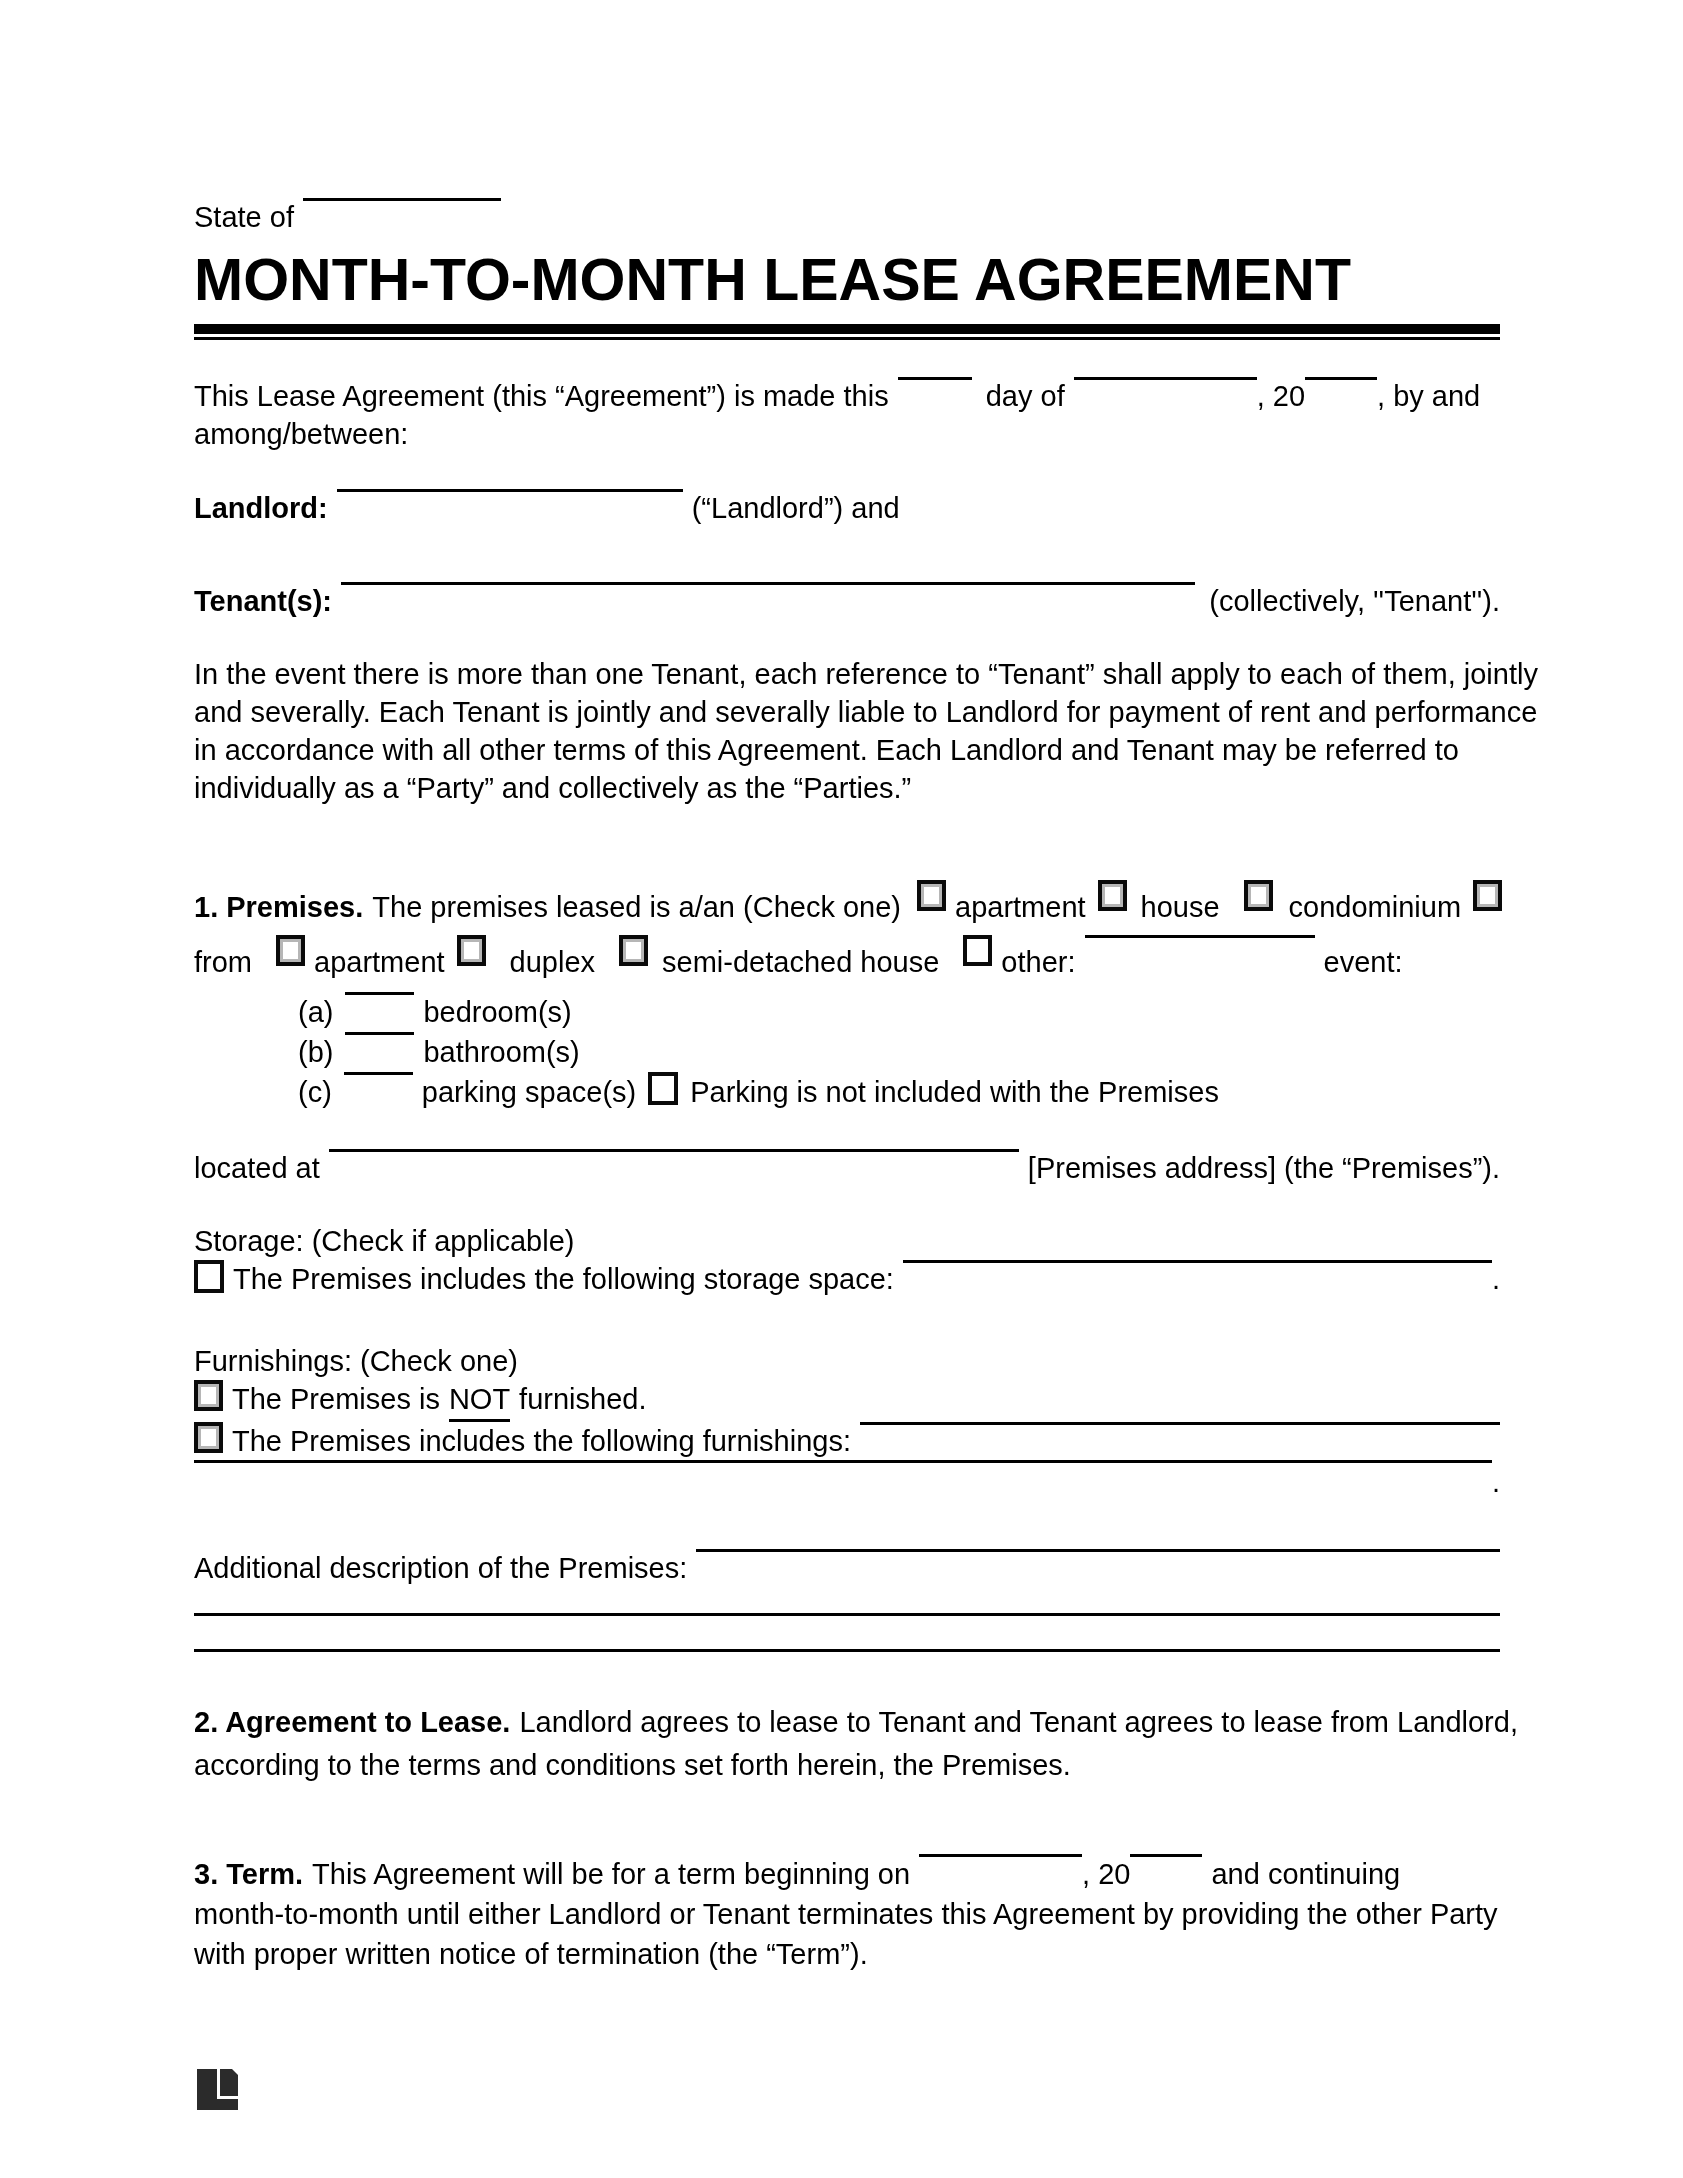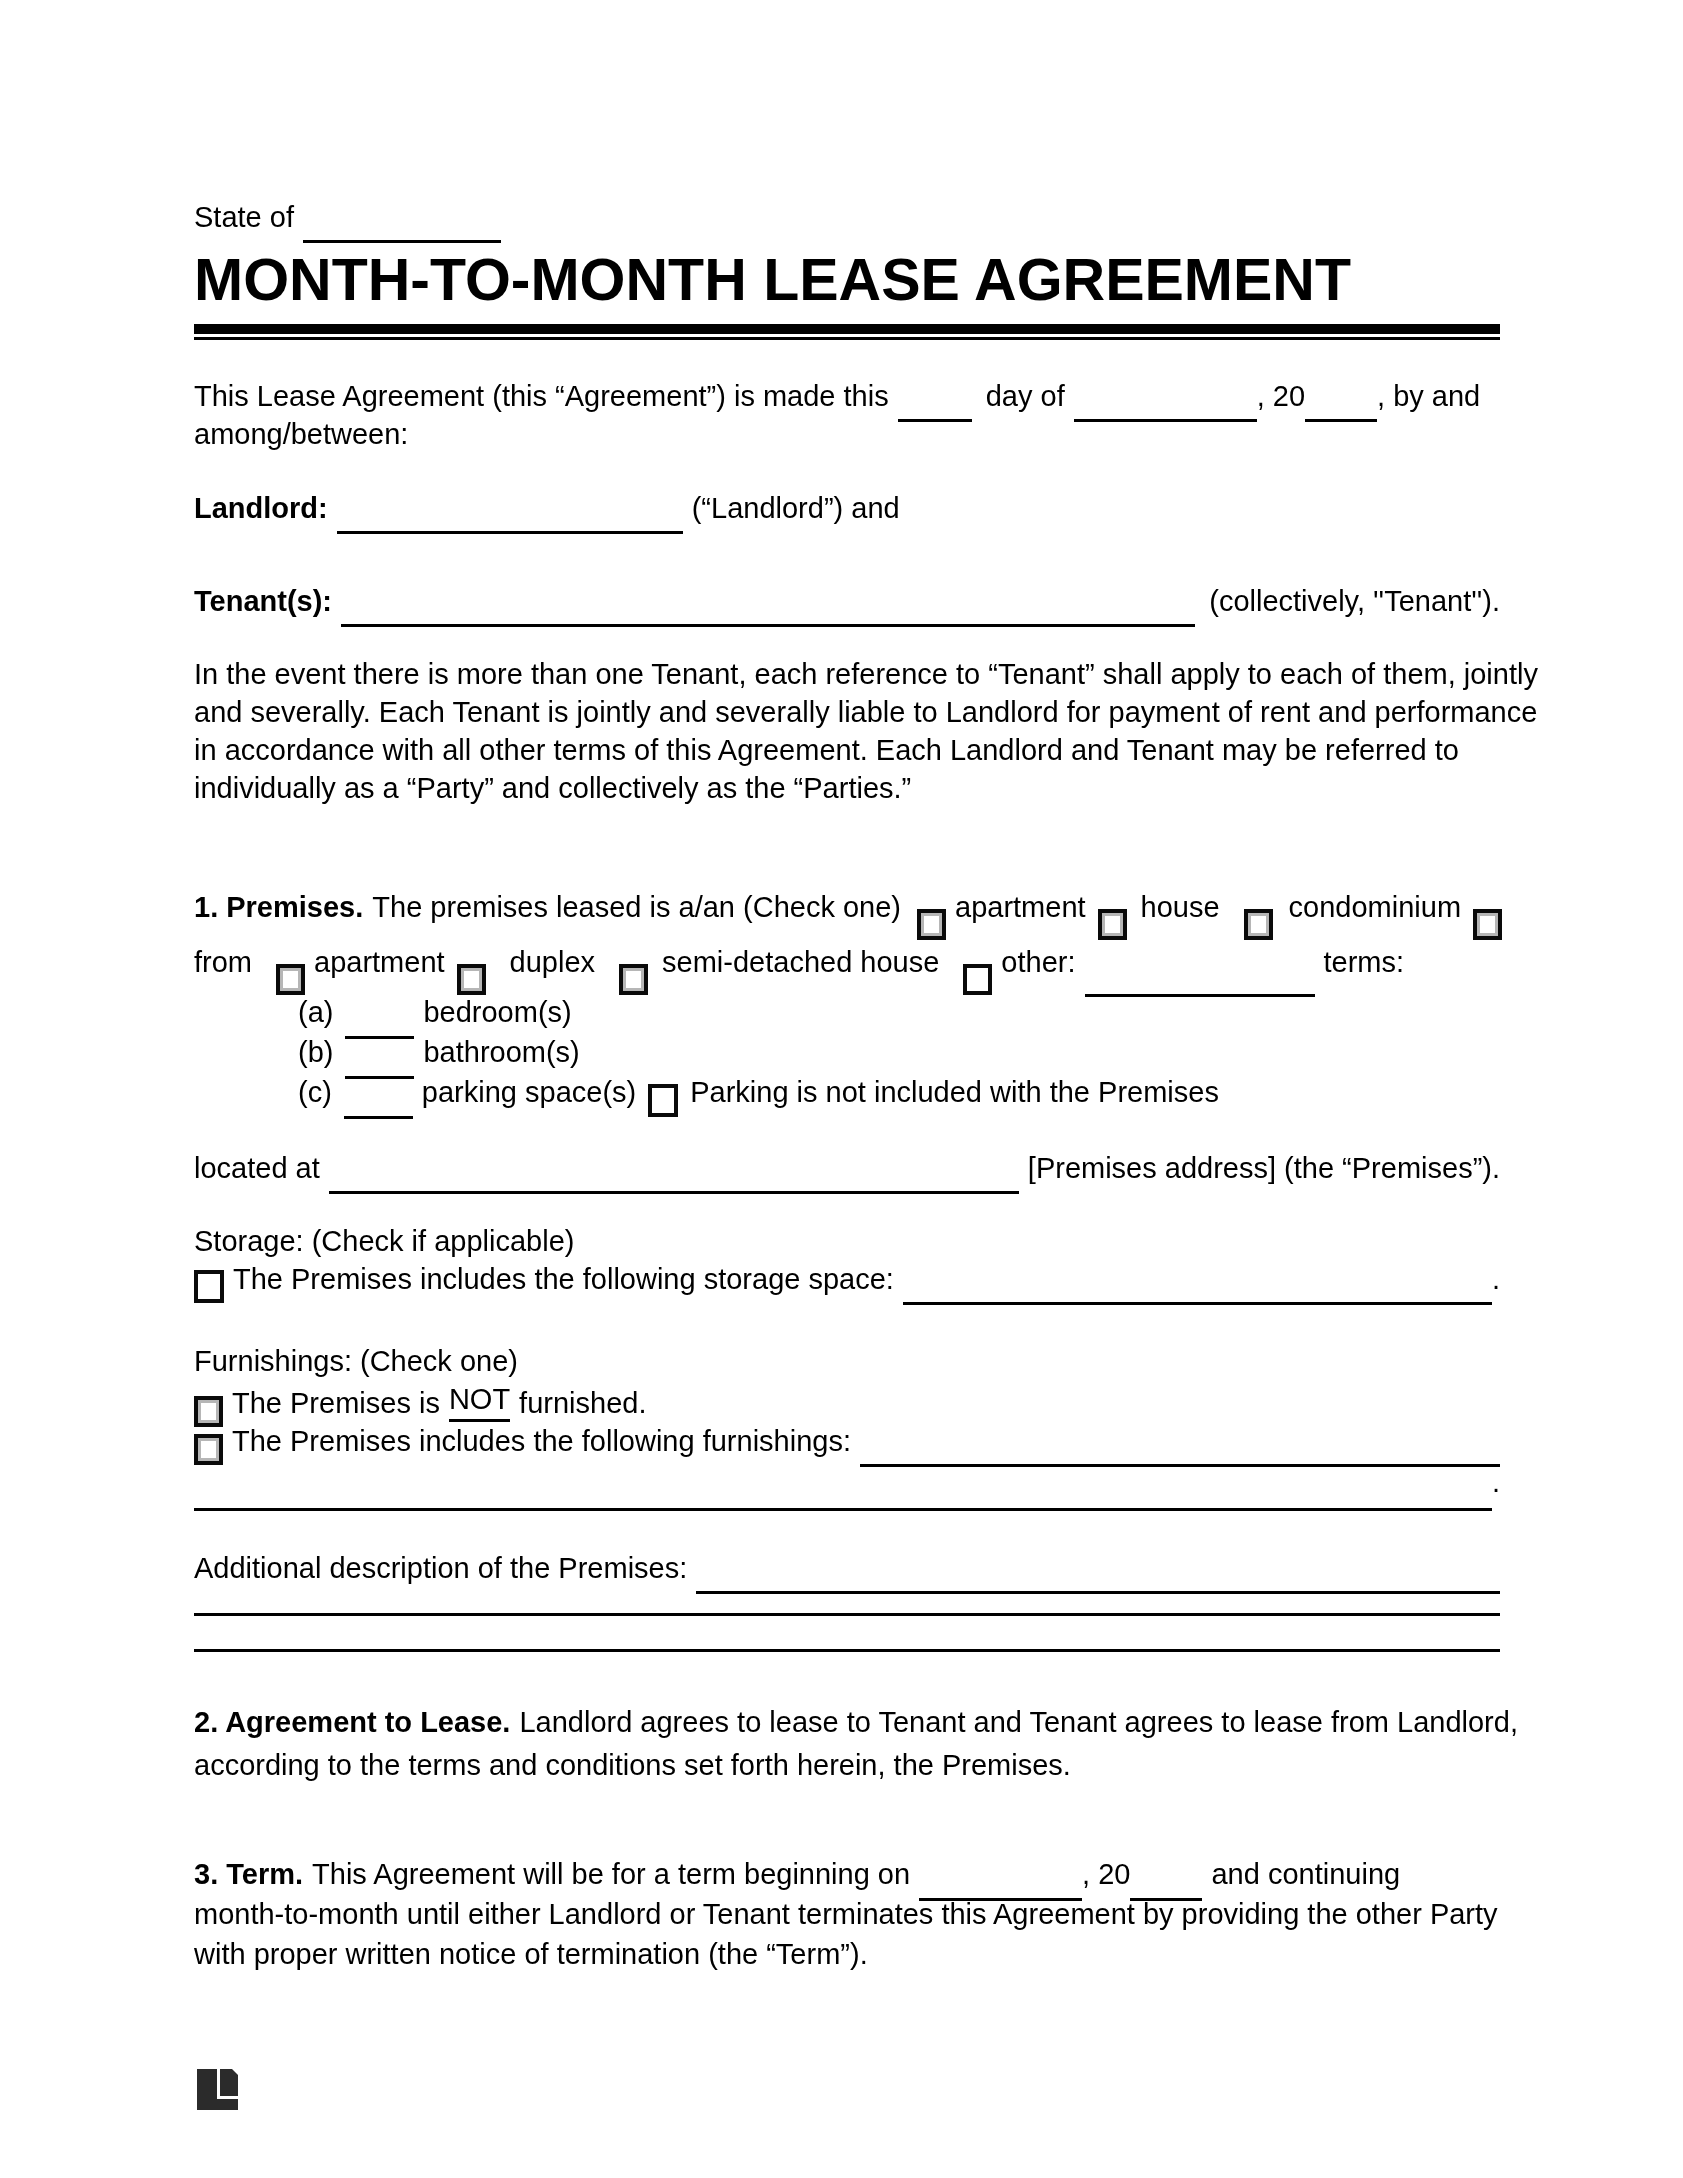--- a/index.html
+++ b/index.html
@@ -3,21 +3,21 @@
 <meta charset="utf-8">
 <style>
   html,body{margin:0;padding:0;background:#fff;}
   .page{
     position:relative;width:1683px;height:2178px;box-sizing:border-box;
     background:#fff;color:#000;overflow:hidden;
     padding:0 183px 0 194px;
     font-family:"Liberation Sans","DejaVu Sans",sans-serif;
     font-size:29px;line-height:38px;
   }
-  .row{display:flex;align-items:flex-end}
+  .row{display:flex;align-items:flex-start}
   .nw{white-space:nowrap}
   .b{font-weight:bold}
   
   .g{margin-left:9px}.g14{margin-left:14px}.g16{margin-left:16px}
   .g20{margin-left:12px}.g24{margin-left:24px}.att{margin-left:0}
   
   .bl{display:inline-block;height:0;border-bottom:3px solid #000;margin-bottom:-7px}
   .fx{flex:1 1 auto}
   
   .cb{display:inline-block;width:21px;height:23px;border:4px solid #0a0a0a;
@@ -117,21 +117,21 @@
       <span>from</span>
       <span class="cb shade g24"></span>
       <span class="g">apartment</span>
       <span class="cb shade g20"></span>
       <span class="g24">duplex</span>
       <span class="cb shade g24"></span>
       <span class="g14">semi-detached house</span>
       <span class="cb g24"></span>
       <span class="g">other:</span>
       <span class="bl g" style="width:230px"></span>
-      <span class="g">terms:</span>
+      <span class="g">event:</span>
     </div>
   </div>
 
   
   <div class="abc">
     <div class="row nw">
       <span>(a)</span>
       <span class="bl g20" style="width:69px"></span>
       <span class="g">bedroom(s)</span>
     </div>

